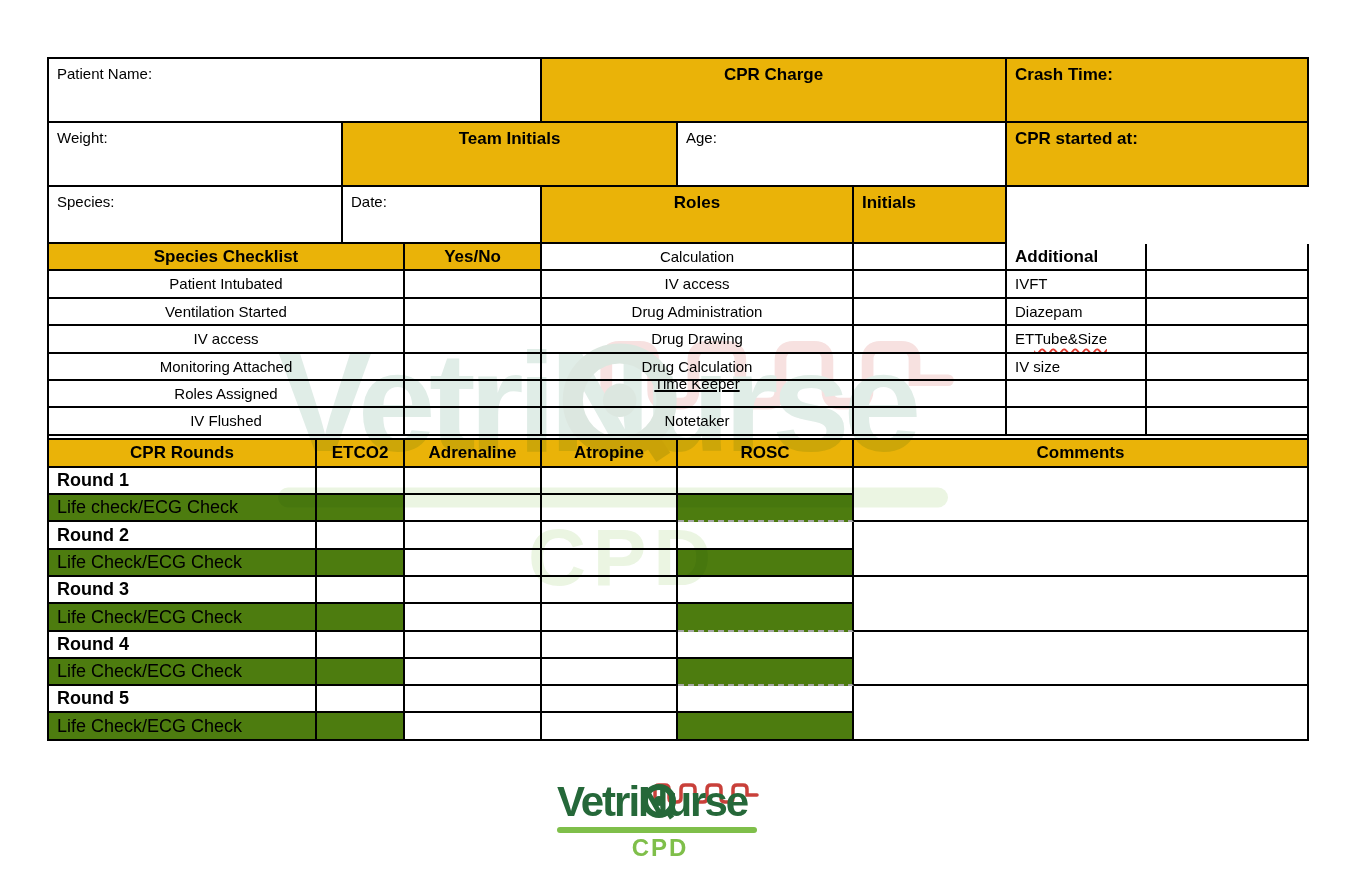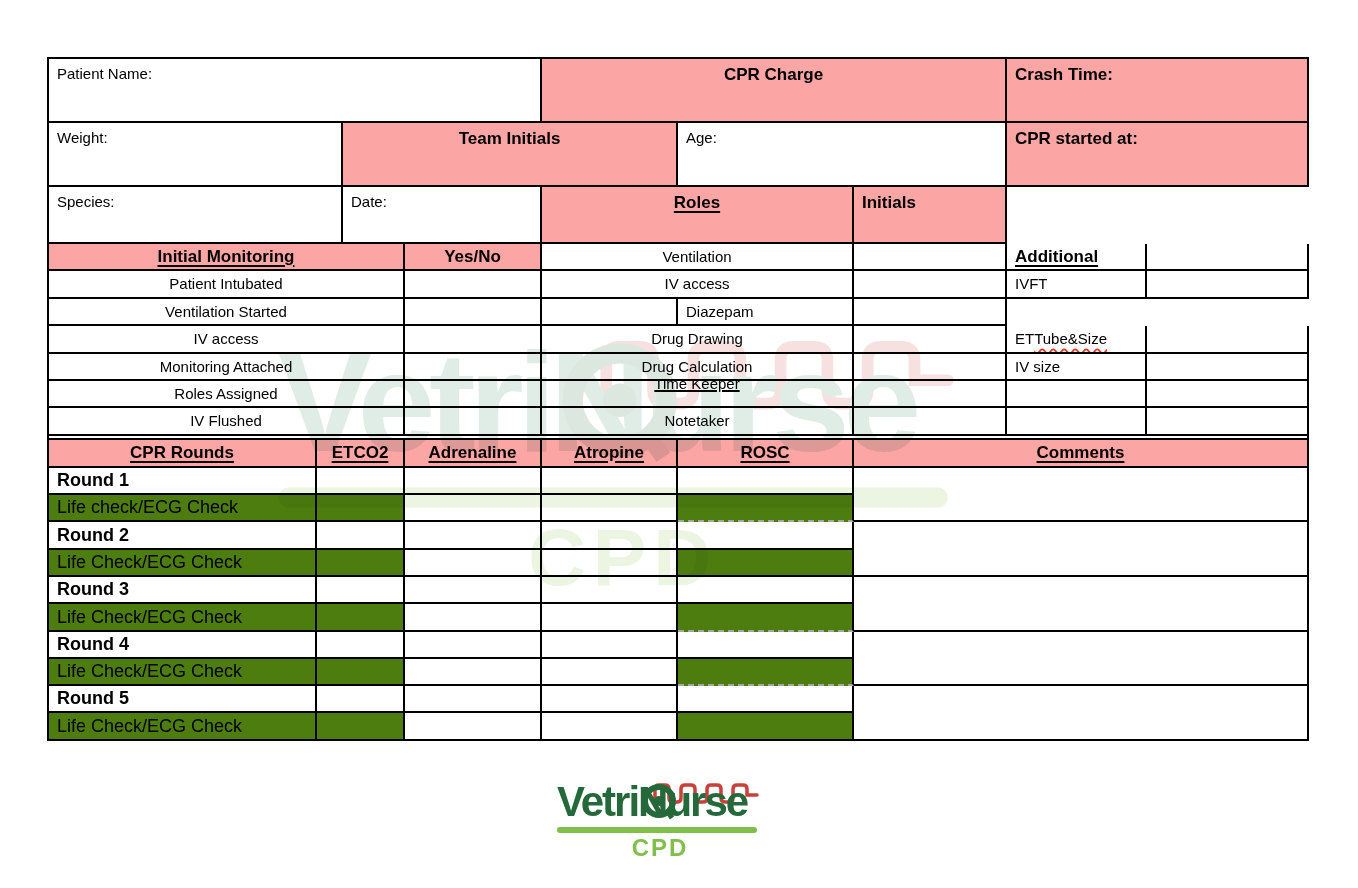--- a/index.html
+++ b/index.html
@@ -6,28 +6,28 @@
   .sheet{position:relative;width:1358px;height:888px;background:#fff;overflow:hidden;
          font-family:"Liberation Sans","DejaVu Sans",sans-serif;color:#000;}
   .form{position:absolute;left:47px;top:57px;display:grid;
         grid-template-columns:268px 26px 62px 137px 136px 176px 153px 140px 162px;
         grid-template-rows:64px 64px 57px repeat(7,27.4px) 4px 28px repeat(10,27.3px);
         border-top:2px solid #000;border-left:2px solid #000;background:#fff;z-index:1;}
   .c{border-right:2px solid #000;border-bottom:2px solid #000;box-sizing:border-box;
      display:flex;align-items:center;overflow:hidden;font-size:15px;line-height:1.15;}
   .s2{grid-column:span 2}.s3{grid-column:span 3}.s4{grid-column:span 4}.s9{grid-column:span 9}
   .r2{grid-row:span 2}
-  .green{background:#fca5a5}
+  .green{background:#eab308}
   .stripe{background:#4d7c0f}
   .top{align-items:flex-start;padding-top:6px}
   .pad{padding-left:8px;padding-right:4px}
   .ctr{justify-content:center;text-align:center}
   .b{font-weight:bold}
   .big{font-size:17px}
-  .u{text-decoration:underline;text-decoration-thickness:2px;text-underline-offset:3px}
+  .u{text-decoration-thickness:2px;text-underline-offset:3px}
   .sm{font-size:18px}
   .dashed{border-bottom:2px dashed #a6a6a6}
   .spacer{border-right:2px solid #000;border-bottom:2px solid #000;background:#fff}
   .tk{text-decoration:underline;text-decoration-thickness:1.5px;border-bottom:3px solid #2e5bd7;padding-bottom:18px}
   .wavy{text-decoration:underline wavy #e03a2f;text-decoration-thickness:2px;text-underline-offset:4px}
   
   .logo{position:absolute;width:206px;}
   .logo-word{position:relative;z-index:2;font-size:42px;font-weight:bold;letter-spacing:-2px;
              color:#256839;line-height:1.05;white-space:nowrap}
   .logo-circle{position:absolute;left:82px;top:2px;z-index:3}
@@ -76,27 +76,27 @@
         <span>Date:</span>
       </div>
     <div class="c s2 top ctr b big green">
         <span class="u">Roles</span>
       </div>
     <div class="c top pad b big green">
         <span>Initials</span>
       </div>
 
     <div class="c s3 ctr b big green">
-        <span class="u">Initial Monitoring</span>
+        <span class="u">Species Checklist</span>
       </div>
     <div class="c ctr b big green">
         <span>Yes/No</span>
       </div>
     <div class="c s2 ctr">
-        <span>Ventilation</span>
+        <span>Calculation</span>
       </div>
     <div class="c"></div>
     <div class="c pad b big">
         <span class="u">Additional</span>
       </div>
     <div class="c"></div>
 
     <div class="c s3 ctr">
         <span>Patient Intubated</span>
       </div>
@@ -107,20 +107,23 @@
     <div class="c"></div>
     <div class="c pad">
         <span>IVFT</span>
       </div>
     <div class="c"></div>
 
     <div class="c s3 ctr">
         <span>Ventilation Started</span>
       </div>
     <div class="c"></div>
+    <div class="c s2 ctr">
+        <span>Drug Administration</span>
+      </div>
     <div class="c"></div>
     <div class="c pad">
         <span>Diazepam</span>
       </div>
     <div class="c"></div>
 
     <div class="c s3 ctr">
         <span>IV access</span>
       </div>
     <div class="c"></div>

